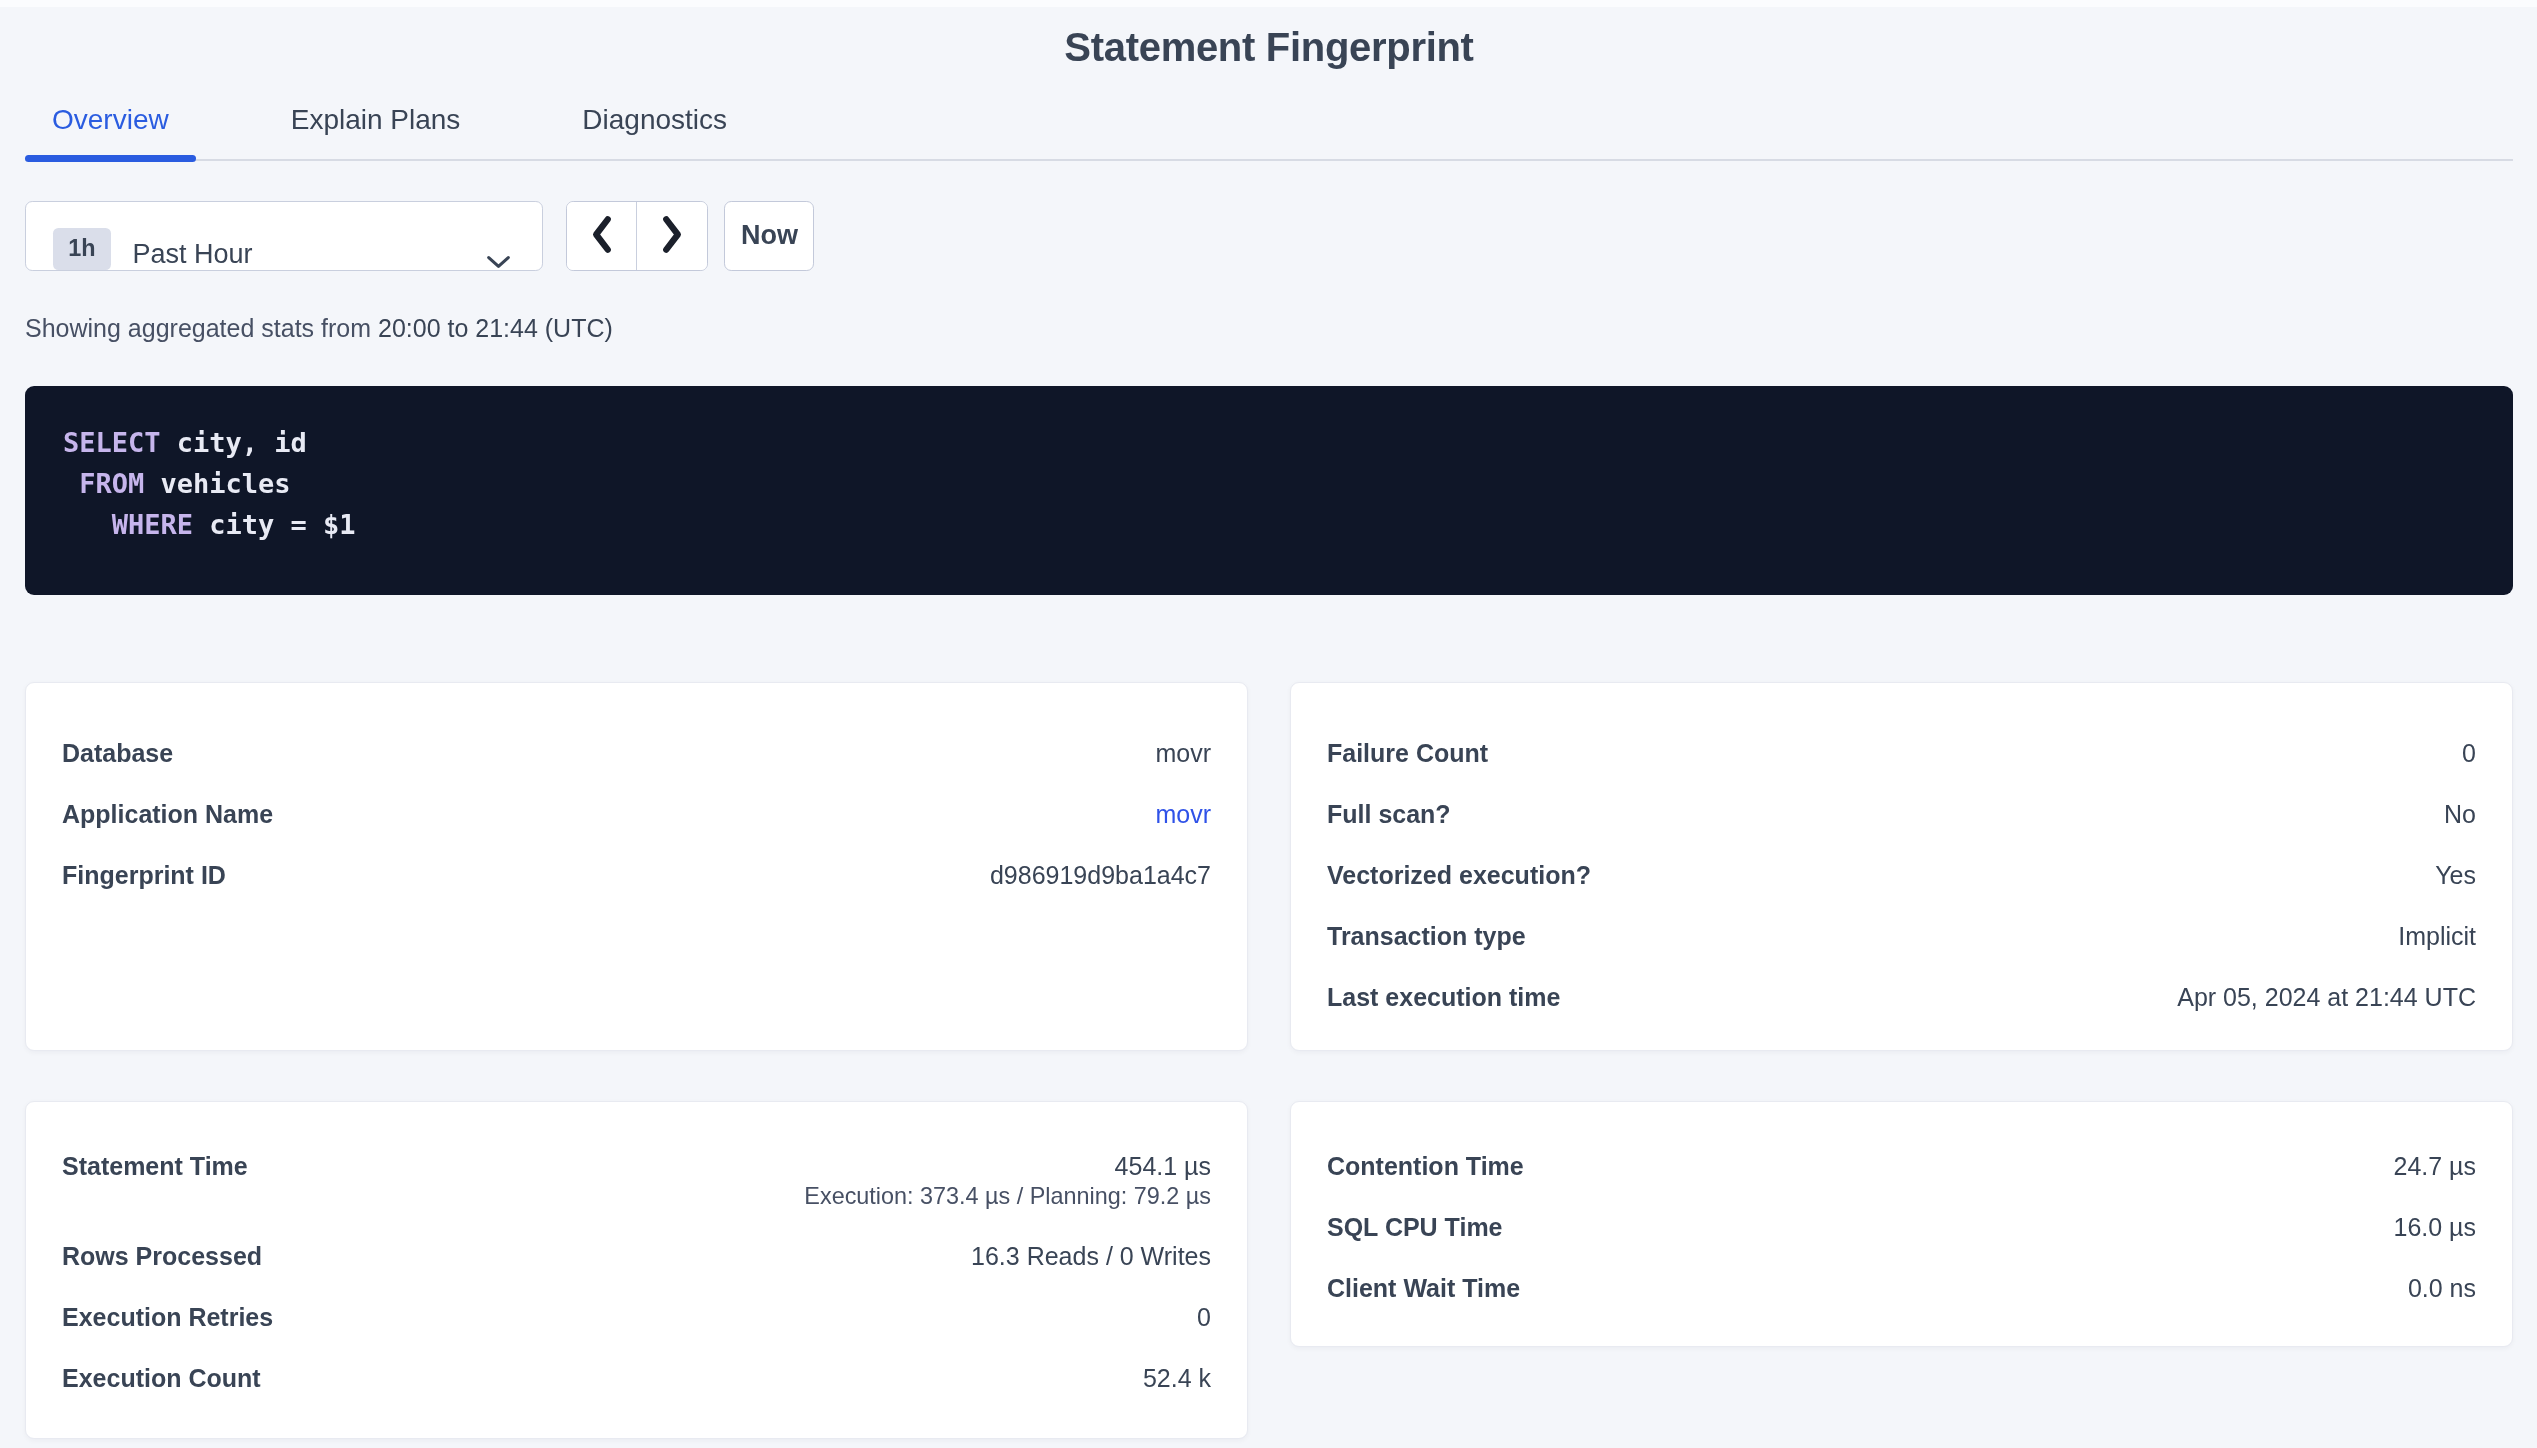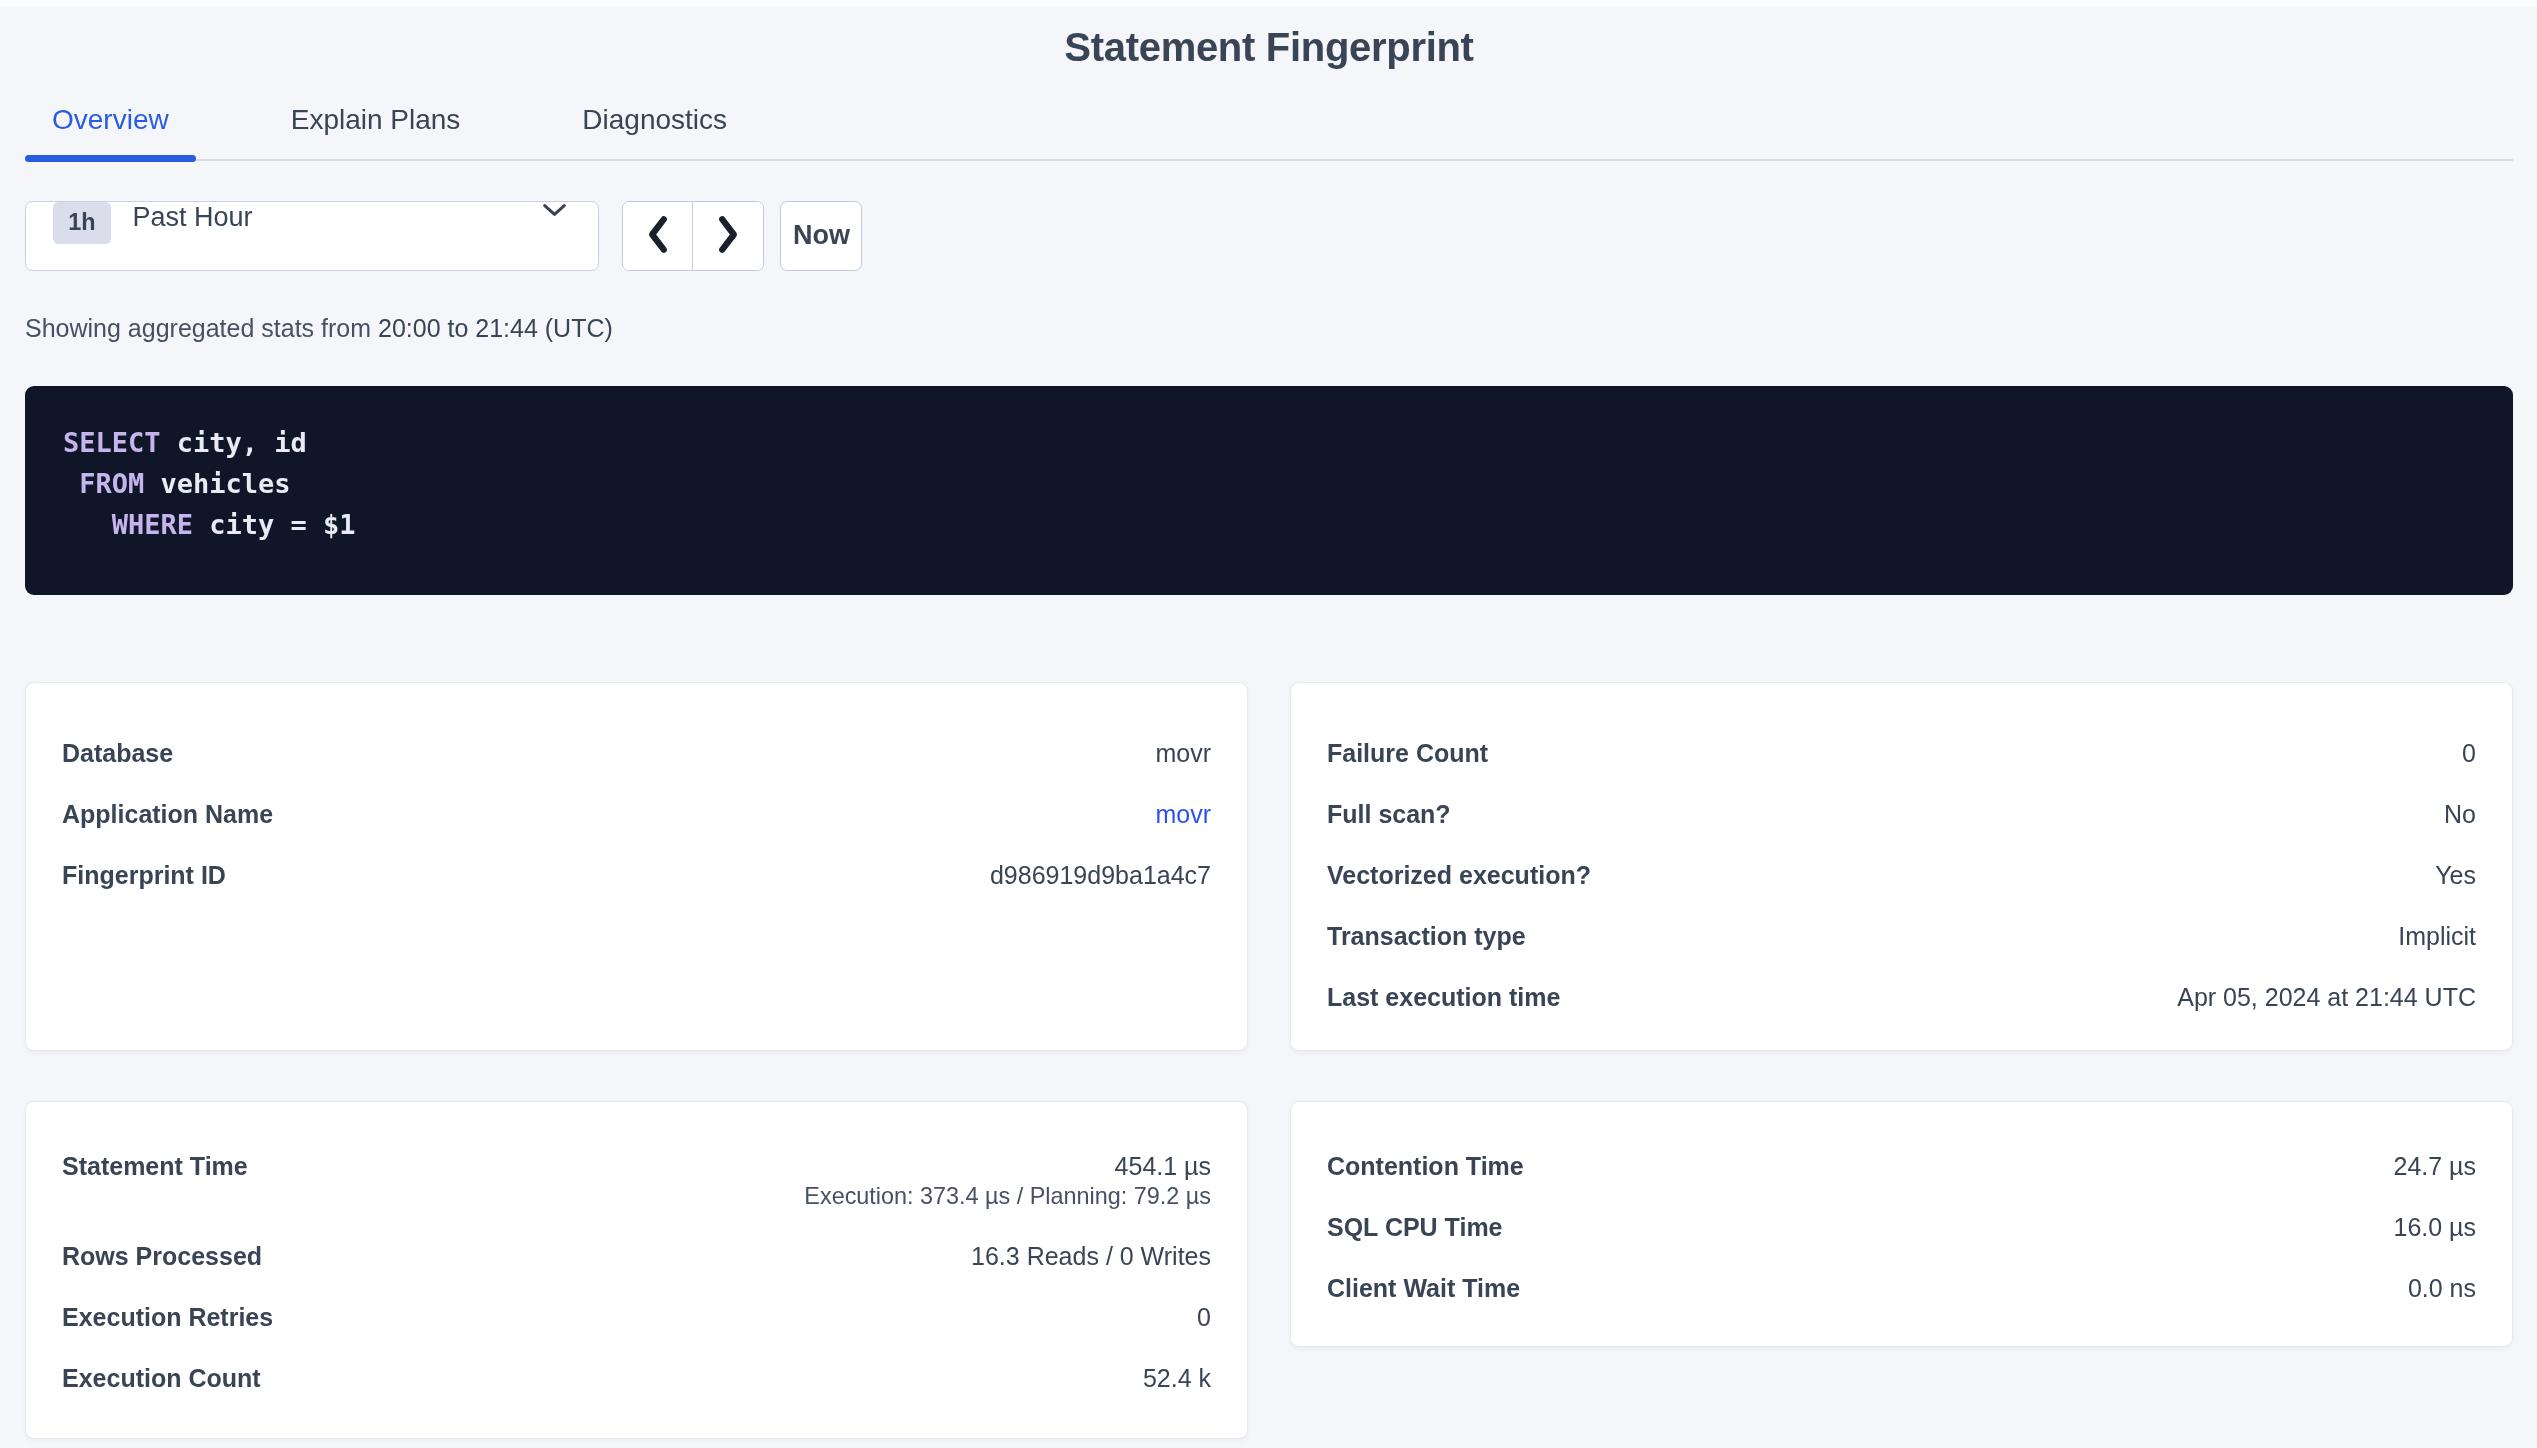--- a/index.html
+++ b/index.html
@@ -26,42 +26,42 @@
   }
   .tab.active { color:#2a5ce0; }
   .tab.active::after {
     content:""; position:absolute; left:0; right:0; bottom:-2.7px;
     height:6.3px; background:#2a5ce0; border-radius:3.6px;
   }
 
   
   .controls { display:flex; margin-top:40px; height:70px; align-items:stretch; }
   .time-picker {
-    width:574px; background:#fff; border:0.9px solid #c9cfde; border-radius:7.2px;
-    display:flex; align-items:flex-start; padding:0 31px 0 27px; cursor:pointer;
+    width:518px; background:#fff; border:0.9px solid #c9cfde; border-radius:7.2px;
+    display:flex; align-items:flex-end; padding:0 31px 0 27px; cursor:pointer;
   }
   .interval-badge {
     background:#dadeea; border-radius:5.4px; padding:8px 15.3px;
     font-size:23.4px; font-weight:700; color:#394455; line-height:1.1;
   }
   .picker-label { font-size:27px; margin-left:21.6px; color:#394455; }
   .picker-caret { margin-left:auto; display:flex; align-items:center; }
 
   .arrow-group {
     display:flex; margin-left:23.4px; background:#fff;
     border:0.9px solid #c3c9da; border-radius:7.2px; overflow:hidden;
   }
   .arrow-btn {
     width:70px; display:flex; align-items:center; justify-content:center;
     background:#fff; border:none; cursor:pointer;
   }
   .arrow-btn.prev { border-right:0.9px solid #c9cfde; }
 
   .now-btn {
-    margin-left:16px; width:82px; background:#fff;
+    margin-left:16px; width:90px; background:#fff;
     border:0.9px solid #c3c9da; border-radius:7.2px;
     font-family:"Liberation Sans", sans-serif;
     font-size:27px; font-weight:700; color:#394455;
     display:flex; align-items:center; justify-content:center; cursor:pointer;
   }
 
   
   .agg-note { margin-top:43px; font-size:25px; color:#475064; }
   .agg-note b { color:#394455; font-weight:400; }
 

